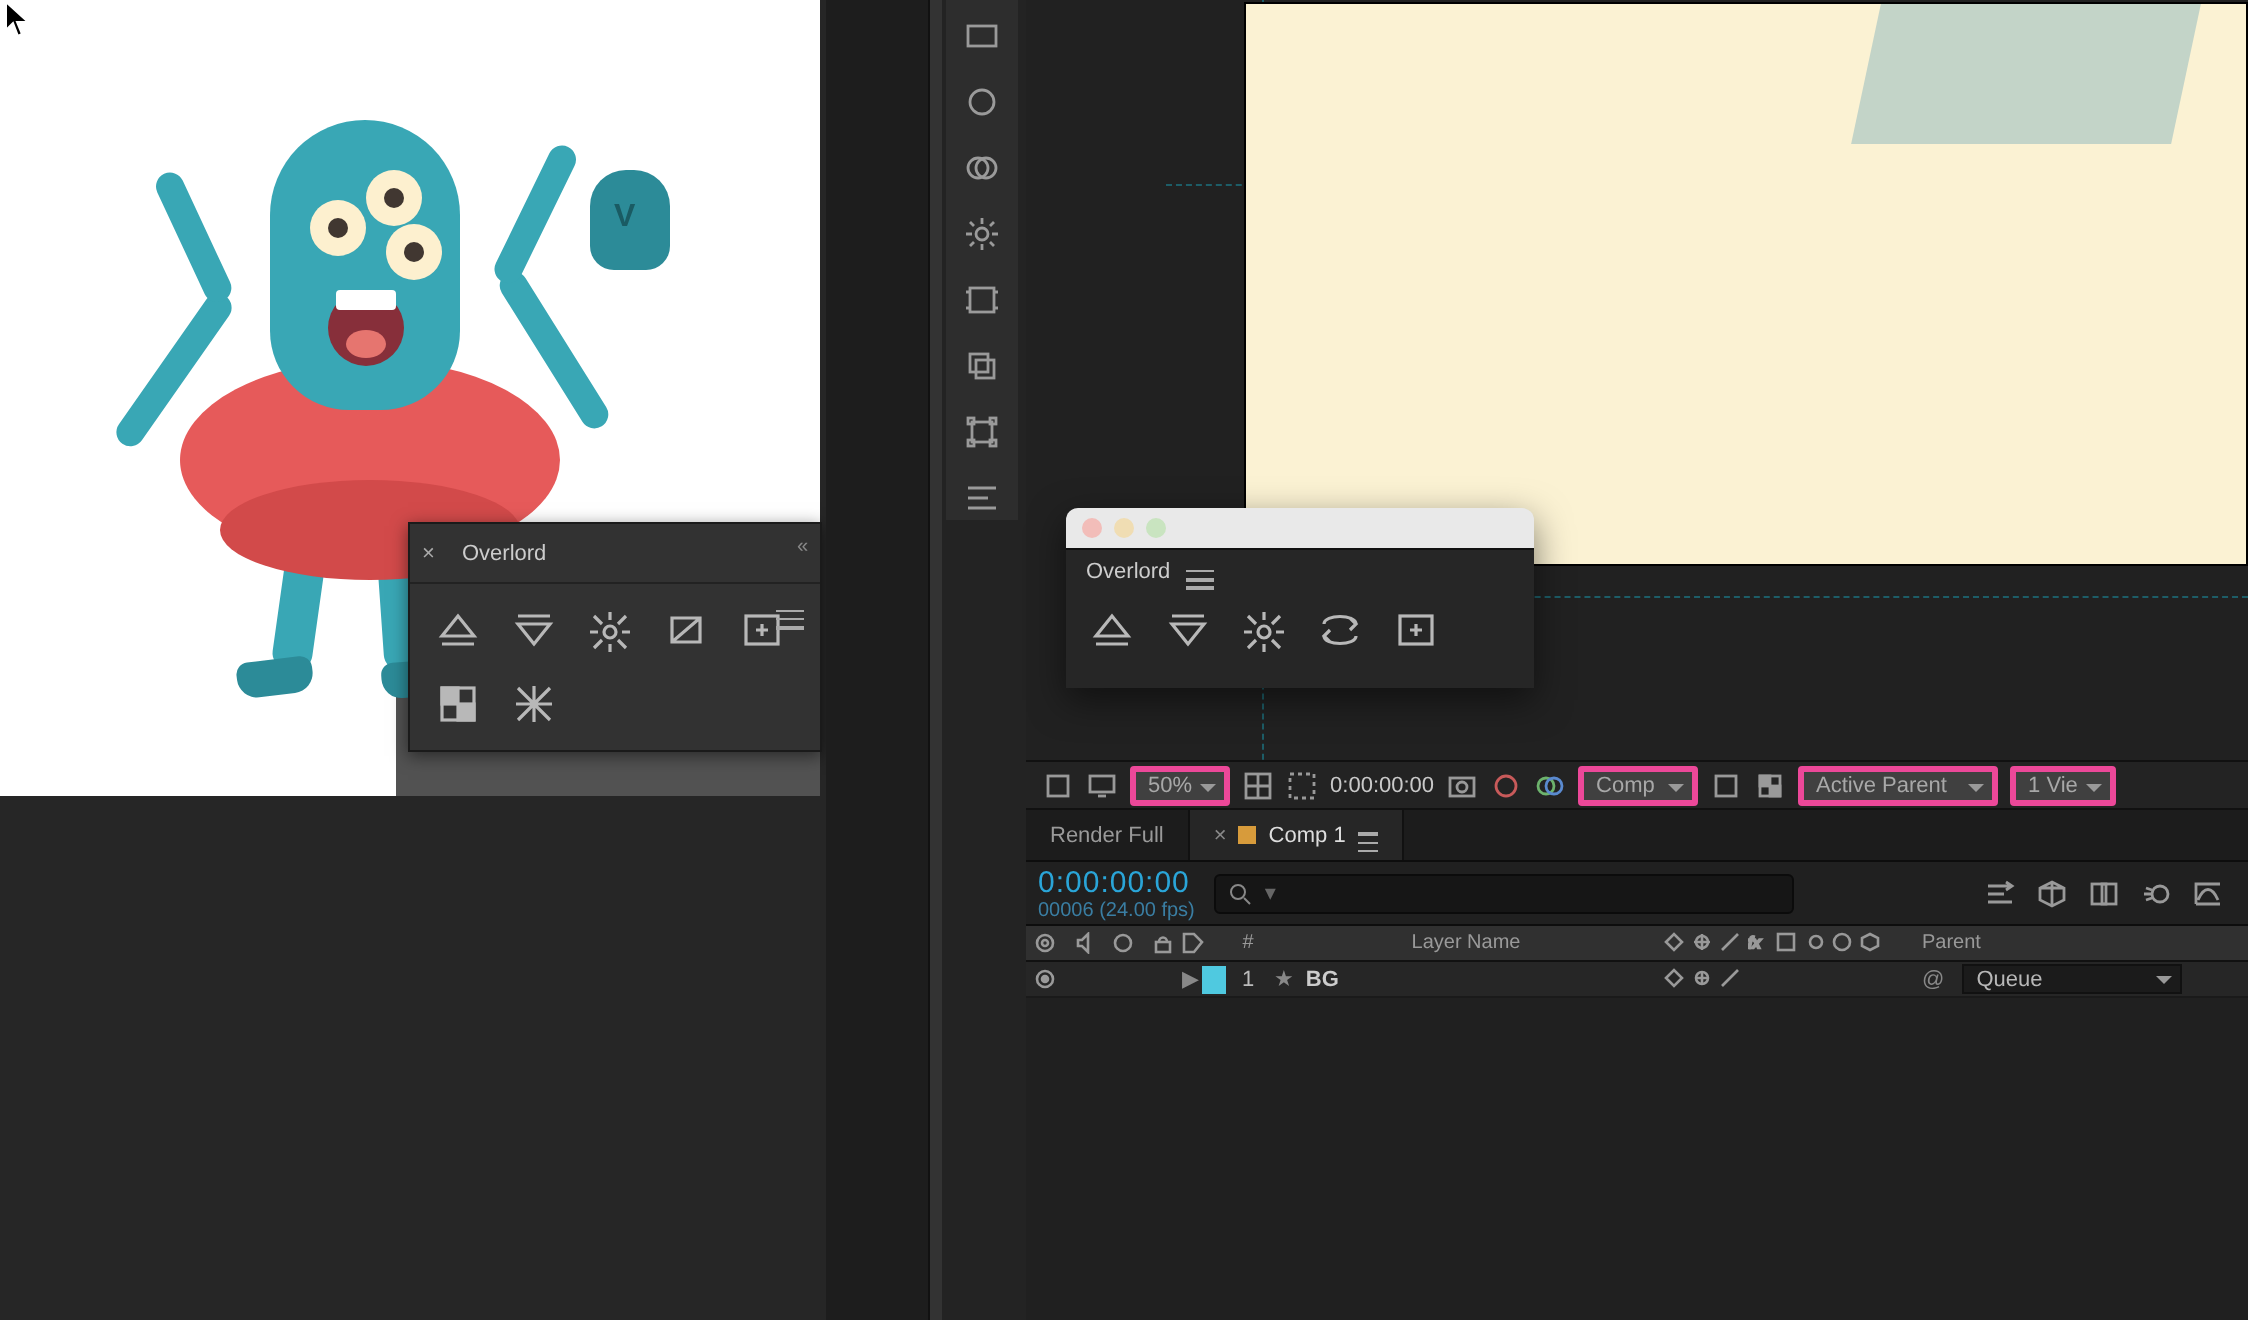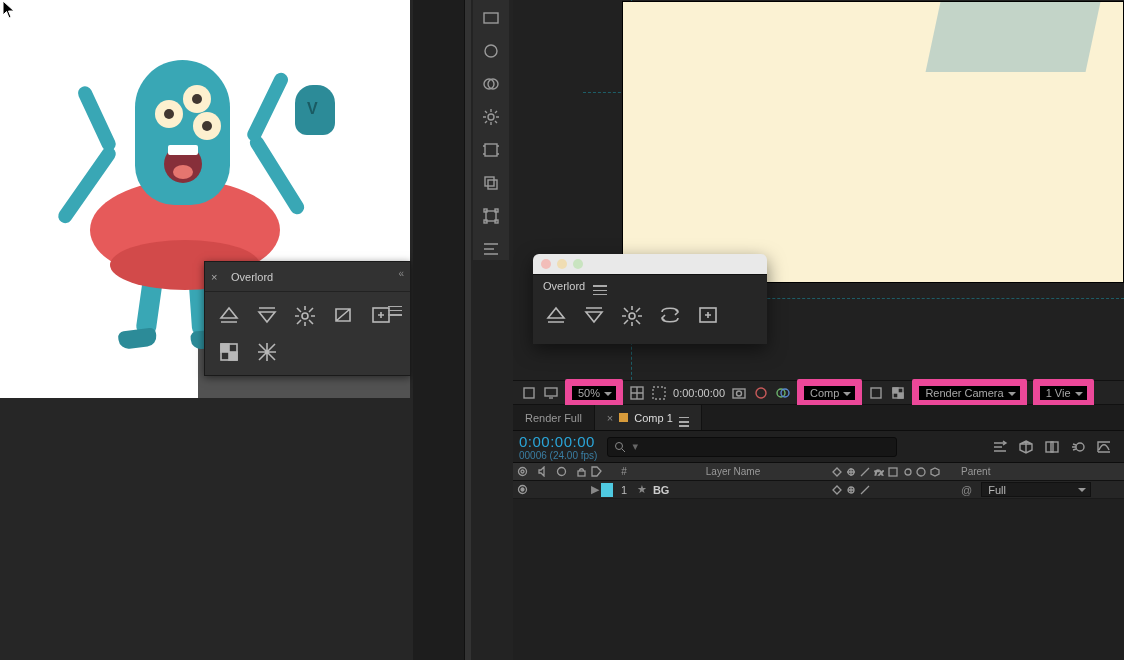--- a/index.html
+++ b/index.html
@@ -128,21 +128,21 @@
   .ae-win-icons .ai-icon{ width:26px; height:24px;}
 
   
   .viewer-footer {
     position:absolute; left:100px; right:0; top:380px; height:25px;
     background:#232323; border-top:1px solid #111; border-bottom:1px solid #111;
     display:flex; align-items:center; gap:6px; padding:0 8px; color:#a8a8a8;
   }
   .vf-icon{ width:16px; height:16px; display:flex; align-items:center; justify-content:center;}
   .vf-icon svg{ stroke:#999; fill:none; stroke-width:1.4;}
-  .vf-select { background:#000000; border:7px solid #ec4899; padding:1px 16px 1px 6px; position:relative; border-radius:2px;}
+  .vf-select { background:#404040; border:3px solid #ec4899; padding:1px 16px 1px 6px; position:relative; border-radius:2px;}
   .vf-select::after{ content:""; position:absolute; right:4px; top:6px; border:4px solid transparent; border-top-color:#999;}
   .vf-time { color:#c9c9c9;}
   .vf-mask{ color:#b44;} .vf-shape{ color:#5a9b5a;}
 
   
   .timeline { position:absolute; left:100px; right:0; top:405px; bottom:0; background:#202020;}
   .tl-tabs { height:26px; background:#1c1c1c; display:flex; align-items:stretch; border-bottom:1px solid #0d0d0d;}
   .tl-tab { display:flex; align-items:center; padding:0 12px; color:#999; gap:6px; border-right:1px solid #111;}
   .tl-tab.active { background:#262626; color:#ddd;}
   .tl-tab .close{ color:#888; font-size:11px;}
@@ -164,21 +164,21 @@
   .tl-row { height:18px; display:flex; align-items:center; border-bottom:1px solid #1a1a1a; background:#262626;}
   .row-toggles{ width:78px; display:flex; justify-content:space-around;}
   .row-color{ width:14px; height:14px; background:#4fc9e0;}
   .row-tw{ width:10px; color:#888;}
   .row-num{ width:22px; text-align:center; color:#bbb;}
   .row-name{ flex:0 0 190px; display:flex; align-items:center; gap:6px; padding-left:2px; color:#ccc;}
   .row-switches{ flex:0 0 130px; display:flex; gap:3px; padding-left:6px; color:#999; font-size:10px;}
   .row-parent{ flex:1; padding-left:6px;}
   .row-parent .psel{ display:inline-flex; align-items:center; background:#1b1b1b; border:1px solid #111; padding:0 18px 0 6px; height:15px; position:relative; min-width:110px;}
   .row-parent .psel::after{ content:""; position:absolute; right:4px; top:5px; border:4px solid transparent; border-top-color:#999;}
-  .sw{ width:11px; height:11px; display:flex; align-items:flex-end; justify-content:center;font-family:Liberation Mono, monospace;}
+  .sw{ width:11px; height:11px; display:flex; align-items:flex-start; justify-content:center;}
   .sw svg{ stroke:#999; fill:none; stroke-width:1.3;}
   .menu-lines { width:14px; height:10px; display:inline-flex; flex-direction:column; justify-content:space-between;}
   .menu-lines span{ height:1.5px; background:#aaa; display:block;}
 </style>
 </head>
 <body>
 
 <div class="ai-stage">
   <div class="ai-canvas-wide"></div>
   <div class="ai-canvas"></div>
@@ -429,21 +429,21 @@
           <rect x="2" y="2" width="10" height="10"></rect>
         </svg>
       </span>
     <span class="vf-icon">
         <svg width="14" height="14">
           <rect x="2" y="2" width="5" height="5" fill="#999"></rect>
           <rect x="7" y="7" width="5" height="5" fill="#999"></rect>
           <rect x="2" y="2" width="10" height="10"></rect>
         </svg>
       </span>
-    <span class="vf-select" style="min-width:100px"><span>Render Camera</span></span>
+    <span class="vf-select" style="min-width:100px"><span>Active Parent</span></span>
     <span class="vf-select" style="min-width:40px"><span>1 Vie</span></span>
   </div>
 
   <div class="timeline">
     <div class="tl-tabs">
       <div class="tl-tab">
         <span>Render Full</span>
       </div>
       <div class="tl-tab active">
         <span class="close">×</span>
@@ -618,18 +618,18 @@
           </span>
         <span class="sw"></span>
         <span class="sw"></span>
         <span class="sw"></span>
         <span class="sw"></span>
         <span class="sw"></span>
       </div>
       <div class="row-parent">
         <span style="color:#888;margin-right:6px">@</span>
         <span class="psel">
-            <span>Full</span>
+            <span>Queue</span>
           </span>
       </div>
     </div>
   </div>
 </div>
 
 </body></html>

